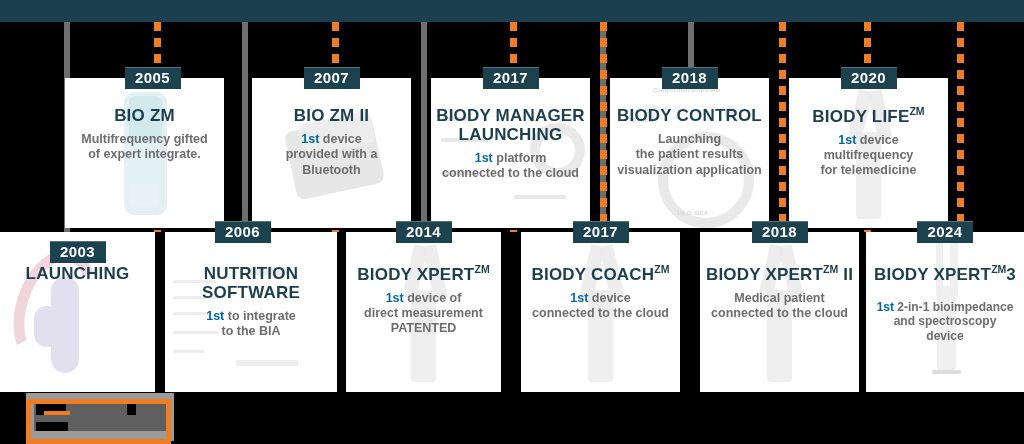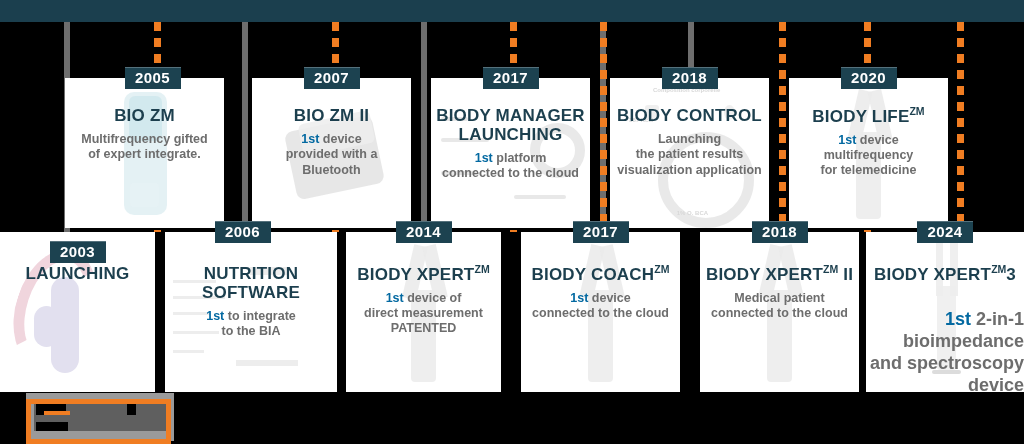--- a/index.html
+++ b/index.html
@@ -233,21 +233,21 @@
       </div>
       <div class="card" style="left: 866px; top: 232px; width: 158px; height: 160px;">
         <div class="wm">
           <div class="wm-dev" style="left: 69.52px; top: 9.6px; width: 7.9px; height: 54.4px; background: rgb(236, 236, 236);"></div>
           <div class="wm-dev" style="left: 83.74px; top: 9.6px; width: 7.9px; height: 54.4px; background: rgb(236, 236, 236);"></div>
           <div class="wm-dev" style="left: 71.1px; top: 54.4px; width: 18.96px; height: 83.2px; background: rgb(237, 237, 237); border-radius: 3px;"></div>
           <div class="wm-line" style="left: 66.36px; top: 137.6px; width: 28.44px; background: rgb(220, 220, 220);"></div>
         </div>
         <div class="content" style="padding-top: 32px;">
           <div class="ttl" style="font-size: 17px;">BIODY XPERT<sup class="zm">ZM</sup>3</div>
-          <div class="sub" style="font-size: 18px; margin-top: 25px; text-align: right;">
+          <div class="sub" style="font-size: 12px; margin-top: 16px;">
             <div><span class="first">1st</span> 2-in-1 bioimpedance</div>
             <div>and spectroscopy</div>
             <div>device</div>
           </div>
         </div>
       </div>
     </div>
 
   <div class="redact-outer" style="left:26px;top:393px;width:148px;height:48px;"></div>
   <div class="redact-bar" style="left:34px;top:401px;width:132px;height:30px;"></div>

